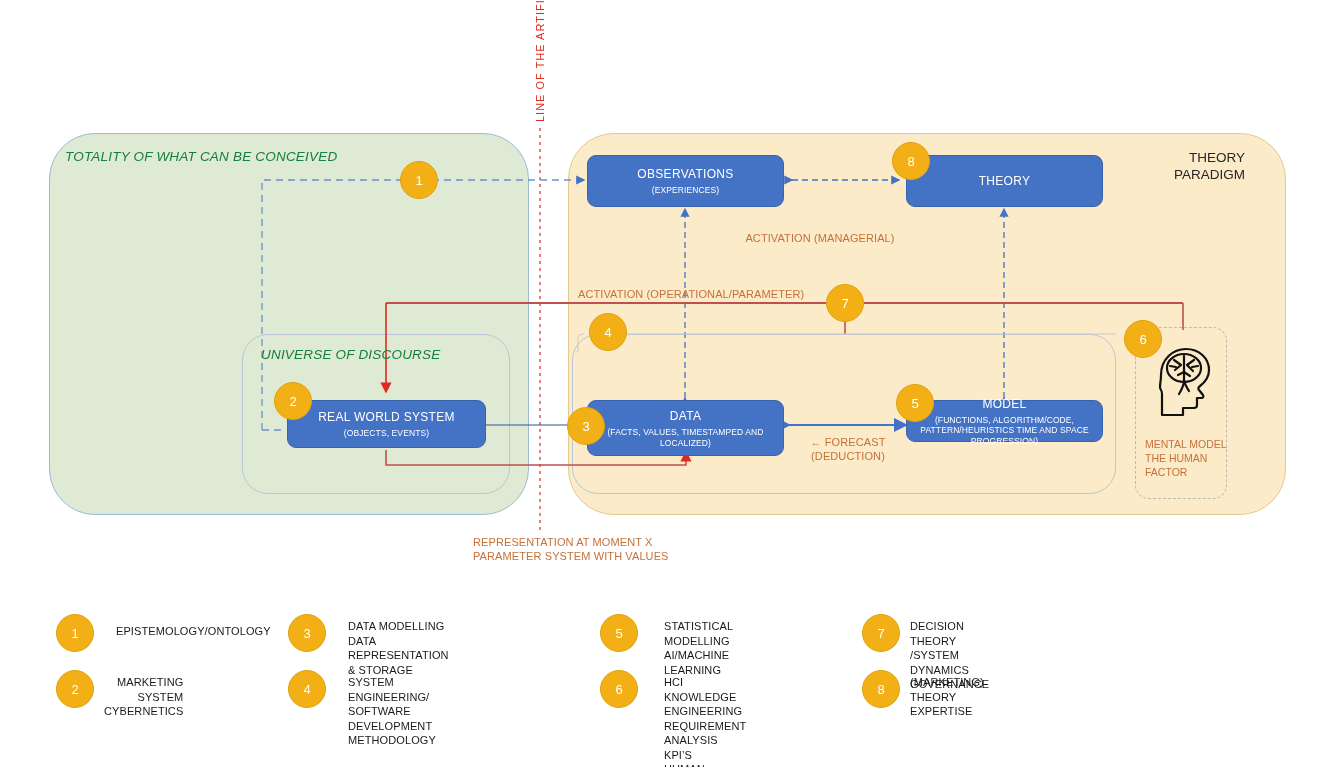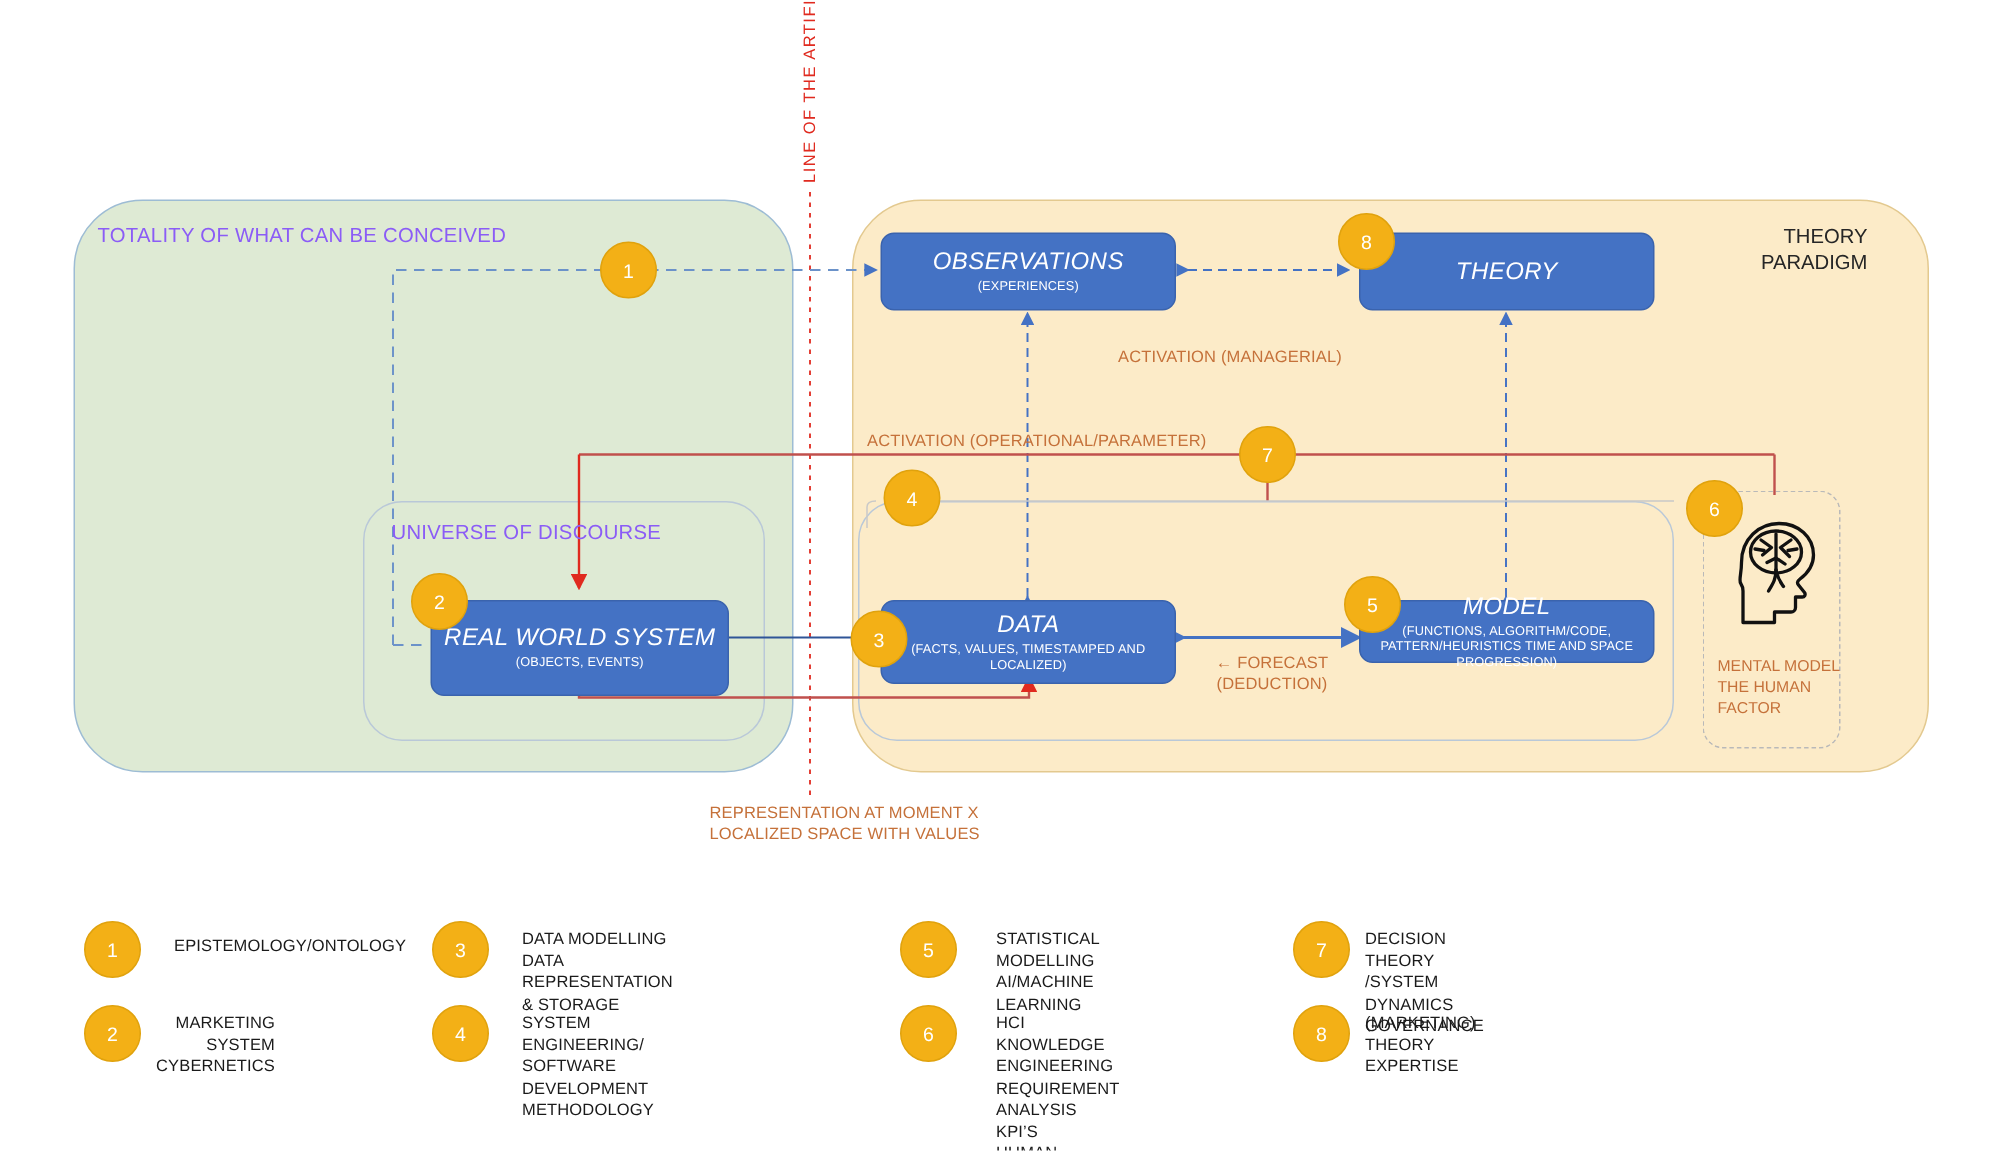--- a/index.html
+++ b/index.html
@@ -25,37 +25,38 @@
     position:absolute;background:transparent;border:1px solid #b9c8d8;
     border-radius:26px;box-sizing:border-box;
   }
   .dashbox{
     position:absolute;border:1px dashed #b9b9b9;border-radius:14px;
     box-sizing:border-box;
   }
 
   
   .container-title{
-    position:absolute;font-size:13.5px;color:#8b5cf6;letter-spacing:.2px;
+    position:absolute;font-size:13.5px;color:#15803d;letter-spacing:.2px;
     white-space:nowrap;
+    font-style:italic;
   }
   .container-title.center{text-align:center;}
   .ttl-right{
     position:absolute;font-size:13.5px;color:#262626;text-align:right;
     line-height:17px;white-space:nowrap;
   }
 
   
   .bluebox{
     position:absolute;background:#4472C4;border:1px solid #3a63ad;
     border-radius:9px;box-sizing:border-box;color:#ffffff;
     display:flex;flex-direction:column;align-items:center;justify-content:center;
     text-align:center;padding:4px 8px;
   }
-  .bluebox .bb-title{font-size:16px;letter-spacing:.3px;line-height:17px;font-style:italic;}
+  .bluebox .bb-title{font-size:12px;letter-spacing:.3px;line-height:17px;}
   .bluebox .bb-sub{font-size:8.5px;line-height:10.5px;margin-top:2px;letter-spacing:.1px;}
 
   
   .marker{
     position:absolute;width:38px;height:38px;border-radius:50%;
     background:#F3B016;border:1px solid #e0a20d;
     color:#ffffff;font-size:13px;
     display:flex;align-items:center;justify-content:center;
     box-sizing:border-box;
   }
@@ -159,21 +160,21 @@
 
   <div class="bluebox" style="left:587px;top:155px;width:197px;height:52px;">
     <div class="bb-title">OBSERVATIONS</div>
     <div class="bb-sub">(EXPERIENCES)</div>
   </div>
 
   <div class="bluebox" style="left:906px;top:155px;width:197px;height:52px;">
     <div class="bb-title">THEORY</div>
   </div>
 
-  <div class="bluebox" style="left:287px;top:400px;width:199px;height:64px;">
+  <div class="bluebox" style="left:287px;top:400px;width:199px;height:48px;">
     <div class="bb-title">REAL WORLD SYSTEM</div>
     <div class="bb-sub">(OBJECTS, EVENTS)</div>
   </div>
 
   <div class="bluebox" style="left:587px;top:400px;width:197px;height:56px;">
     <div class="bb-title">DATA</div>
     <div class="bb-sub">(FACTS, VALUES, TIMESTAMPED AND
 LOCALIZED)</div>
   </div>
 
@@ -186,21 +187,21 @@
 
   <div class="orange-note c" style="left:700px;top:231px;width:240px;">ACTIVATION (MANAGERIAL)</div>
 
   <div class="orange-note" style="left:578px;top:287px;">ACTIVATION (OPERATIONAL/PARAMETER)</div>
 
 
   <div class="orange-note c" style="left:793px;top:435px;width:110px;">← FORECAST
 (DEDUCTION)</div>
 
   <div class="orange-note" style="left:473px;top:535px;">REPRESENTATION AT MOMENT X
-LOCALIZED SPACE WITH  VALUES</div>
+PARAMETER SYSTEM WITH  VALUES</div>
 
   <div class="vert-red" style="left:534px;top:122px;">LINE OF THE ARTIFICIAL</div>
 
   <div class="brain-wrap" style="left:1148px;top:342px;width:70px;height:80px;">
     <svg width="70" height="80" viewBox="0 0 70 80" xmlns="http://www.w3.org/2000/svg">
       <g fill="none" stroke="#111111" stroke-width="2.2" stroke-linecap="round" stroke-linejoin="round">
 
         <path d="M13,33 C13,17 25,7 38,7 C51,7 61,16 61,28 C61,36 56,41 52,44
                  C50,45.5 50,47 51,48 L55,53 C56,54.5 55,56 53.5,56 L49,56
                  L49,63 C49,65 47.5,66 46,66 L35,66 L35,73 L14,73 L14,52

